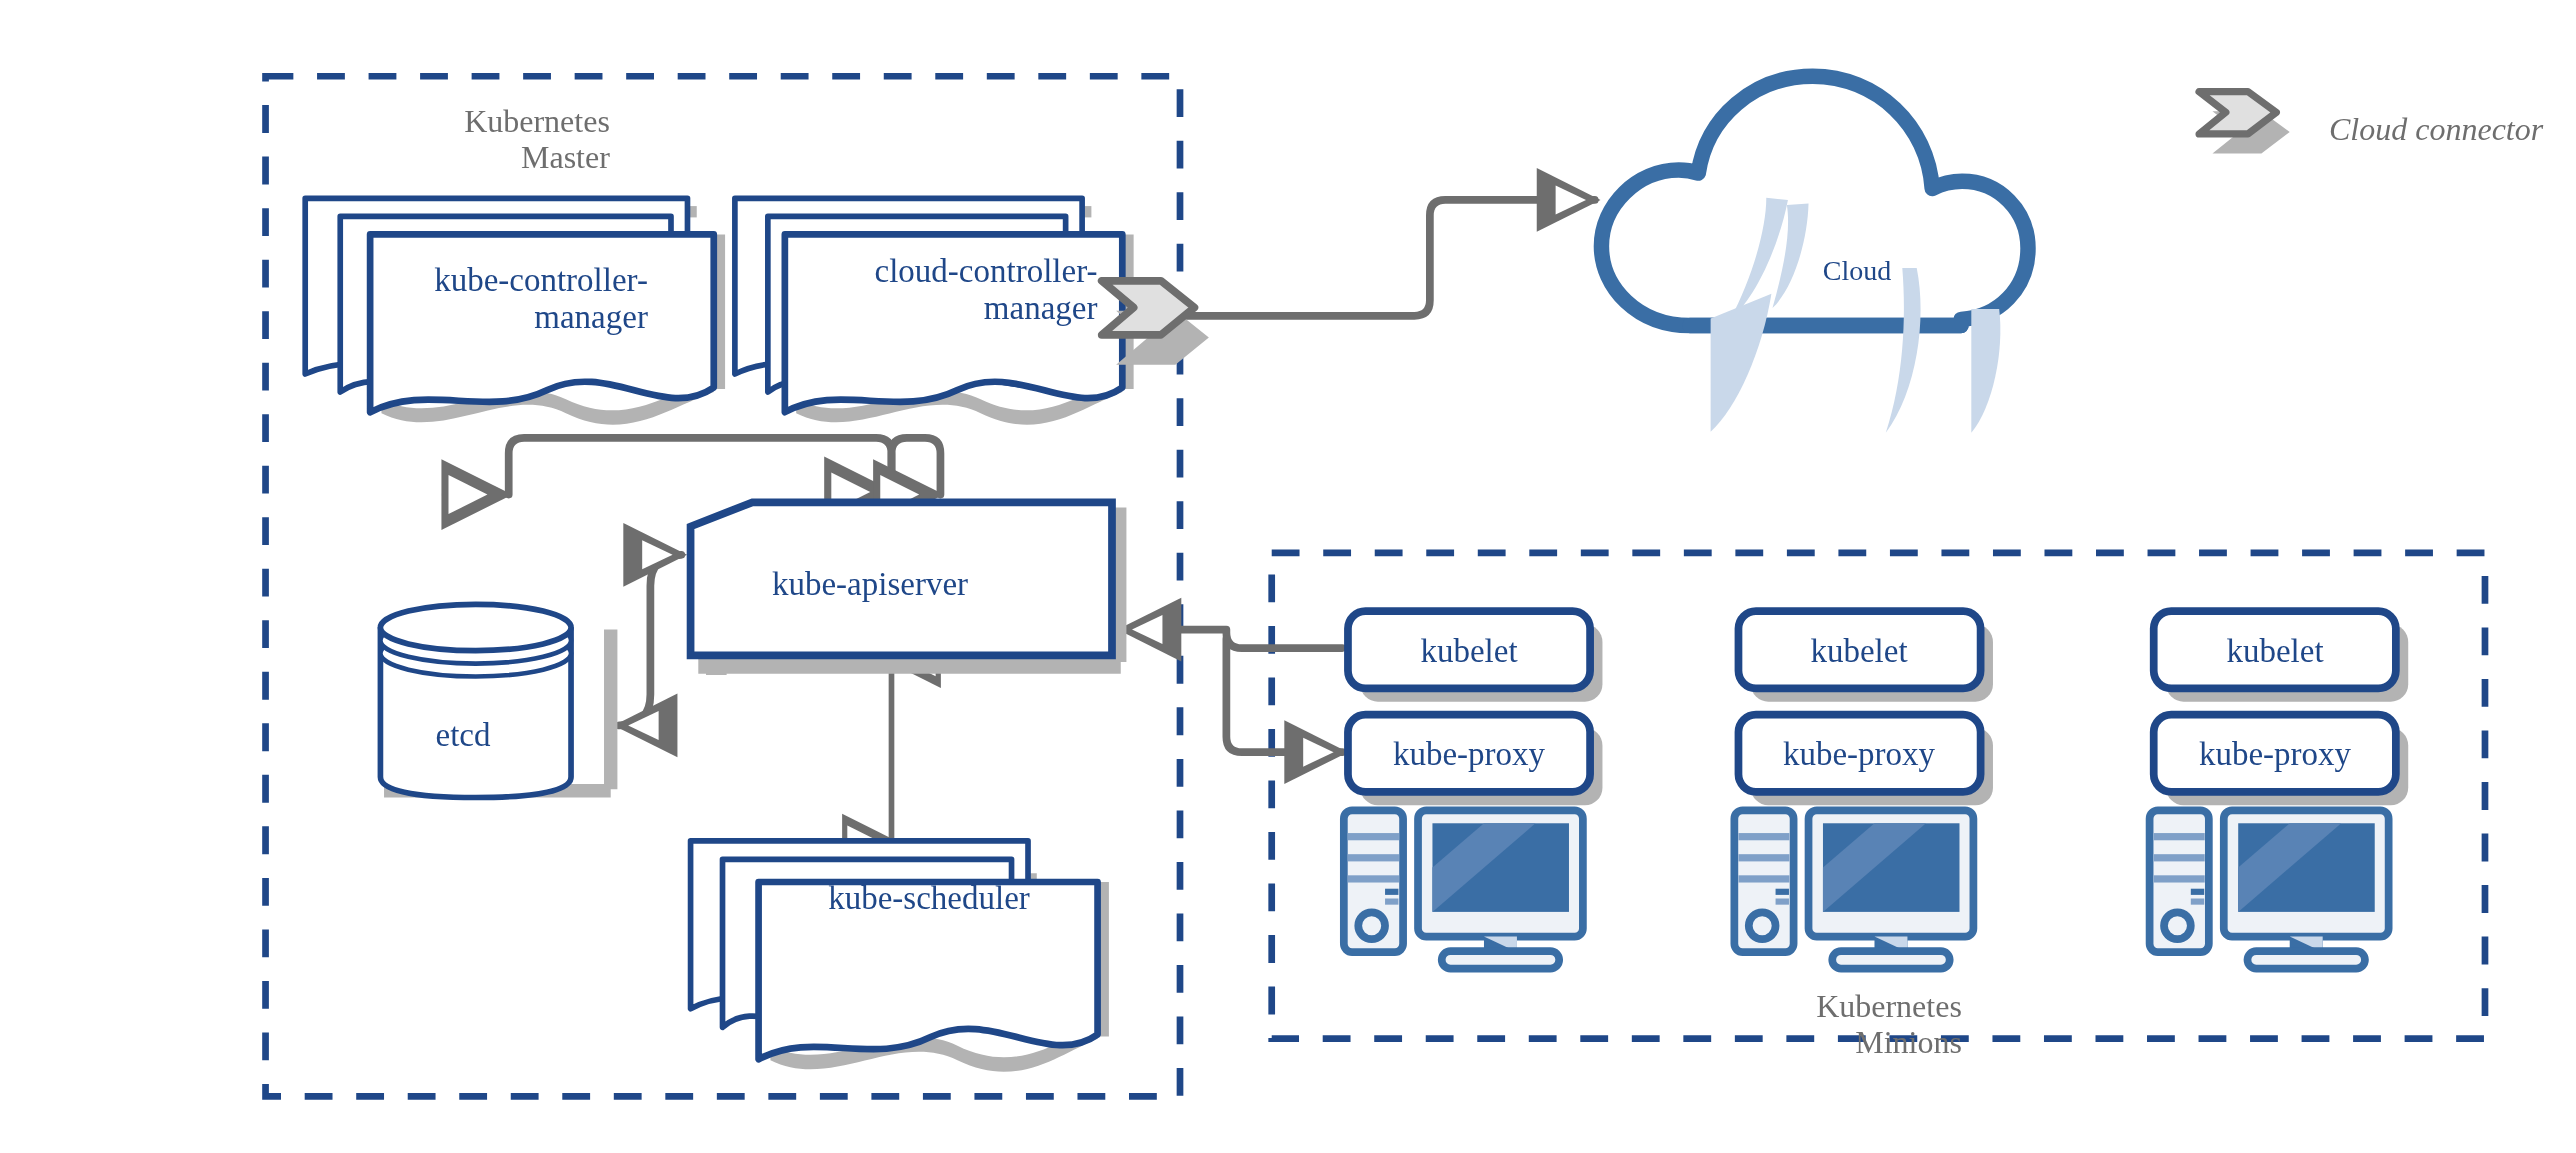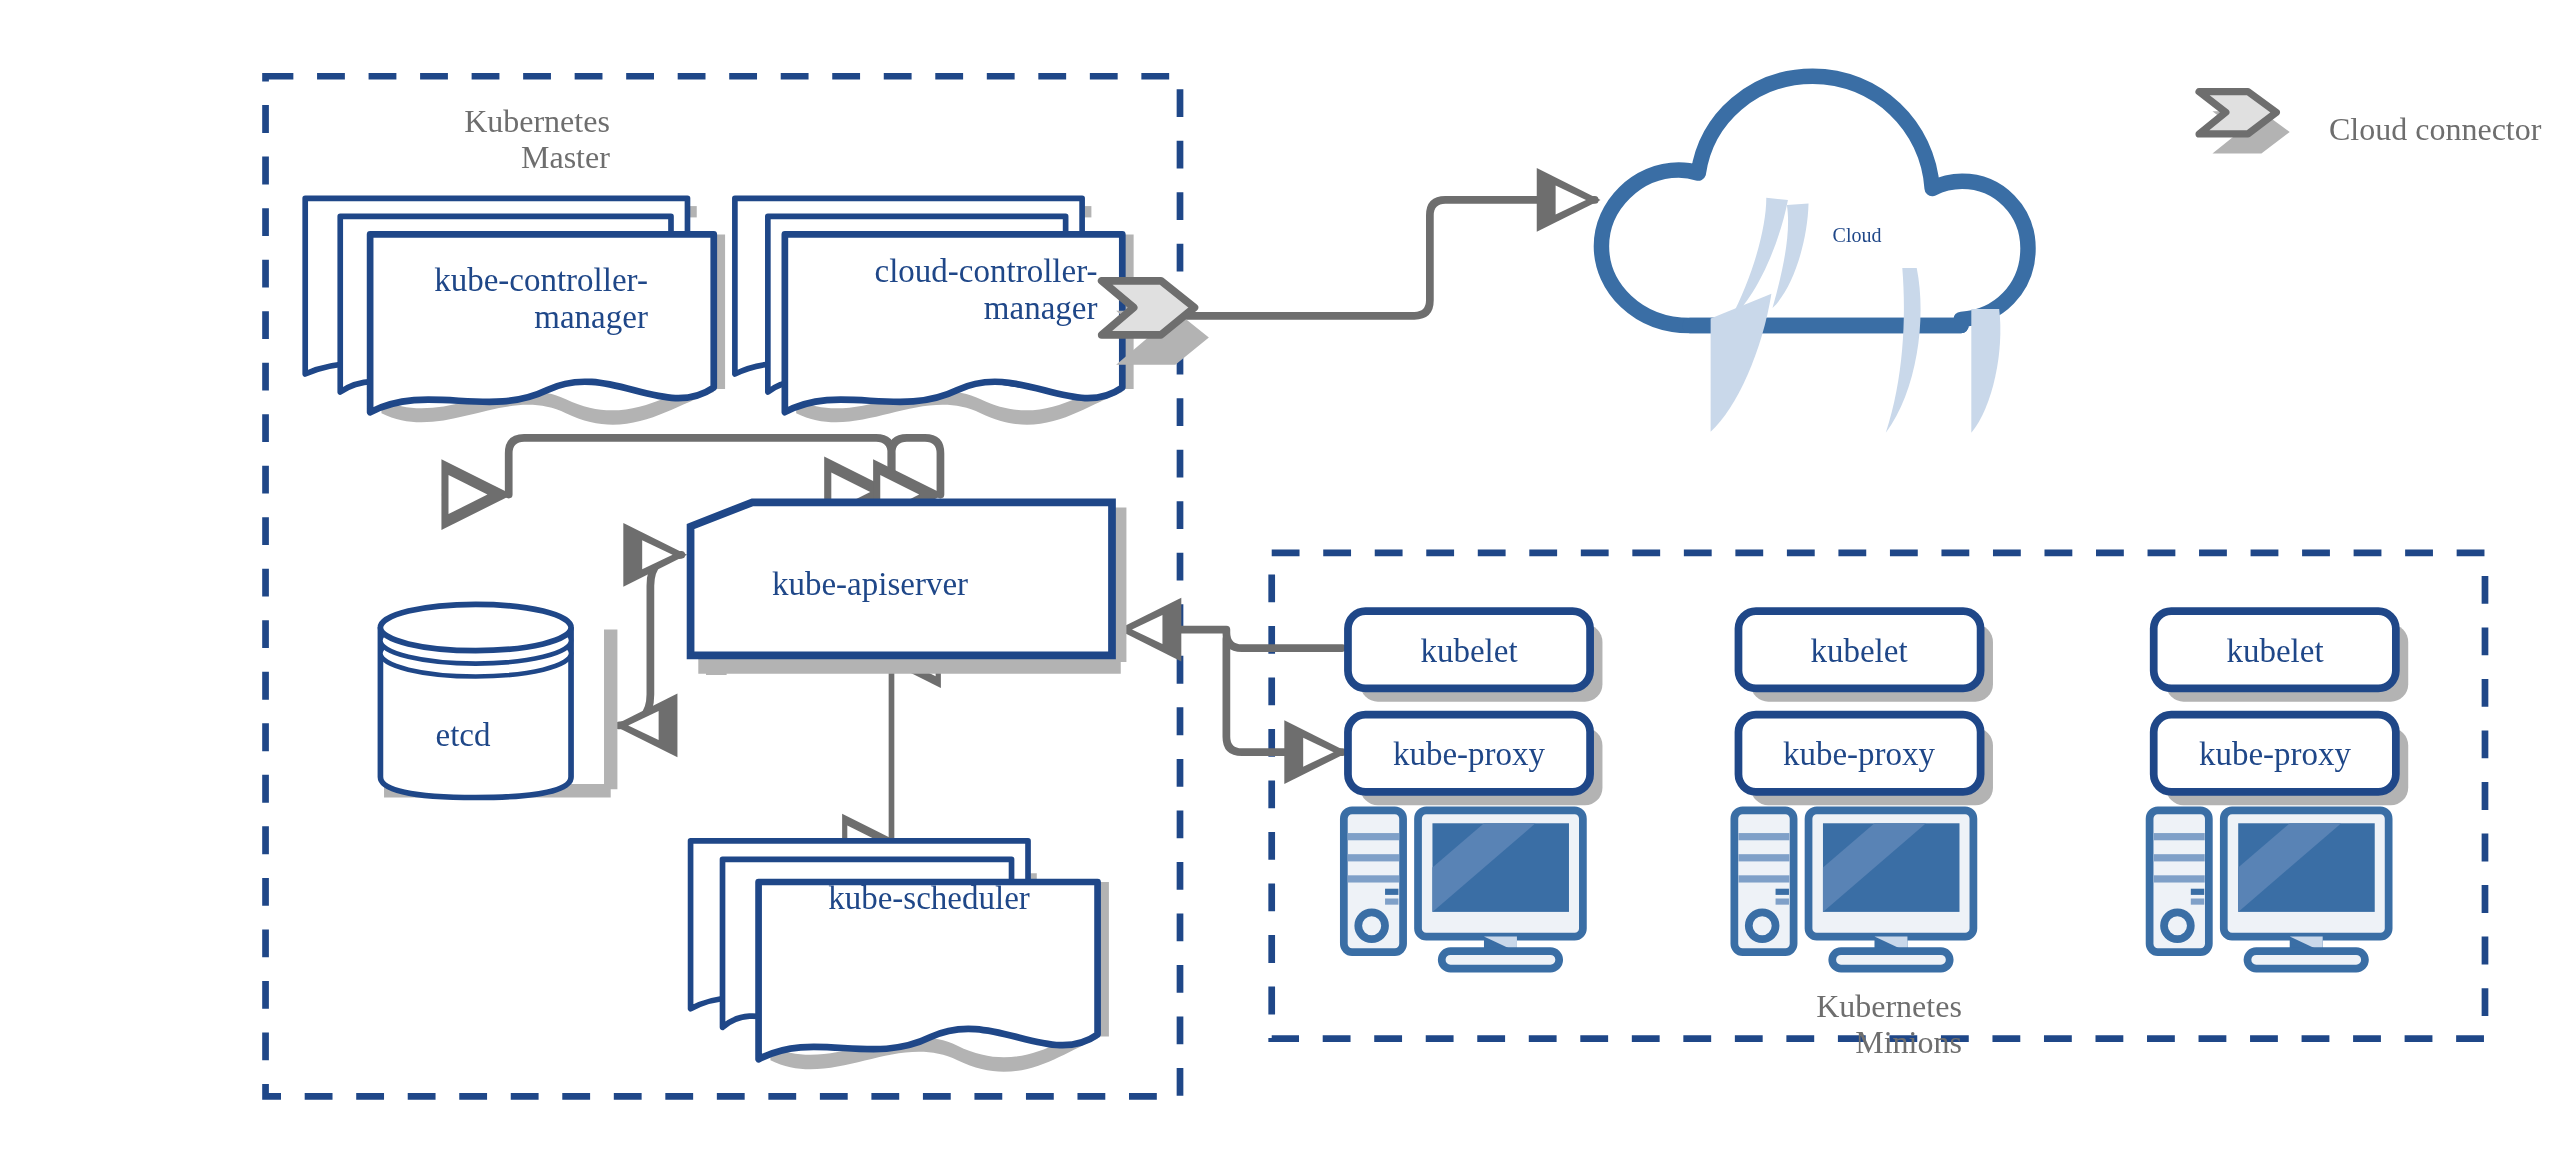--- a/index.html
+++ b/index.html
@@ -14,25 +14,25 @@
     position:absolute;
     font-family:"Liberation Serif","DejaVu Serif",serif;
     white-space:pre;
     text-align:right;
     line-height:1.12;
     pointer-events:none;
   }
   .lbl-blue{color:#1F4788;}
   .lbl-gray{color:#6E6E6E;}
   .ctr{transform:translate(-50%,-50%);}
-  .lblleft{transform:translate(0,-50%);text-align:center;}
+  .lblleft{transform:translate(0,-50%);text-align:center;font-style:italic;}
   .t-node{font-size:33px;}
   .t-group{font-size:32px;}
   .t-legend{font-size:32px;}
-  .t-cloud{font-size:20px;}
+  .t-cloud{font-size:28px;margin-top:36px;}
 </style>
 </head>
 <body>
 
 <div id="stage">
 
 <svg id="diagram" viewBox="0 0 5172 2238" xmlns="http://www.w3.org/2000/svg">
 
   <defs>
 

